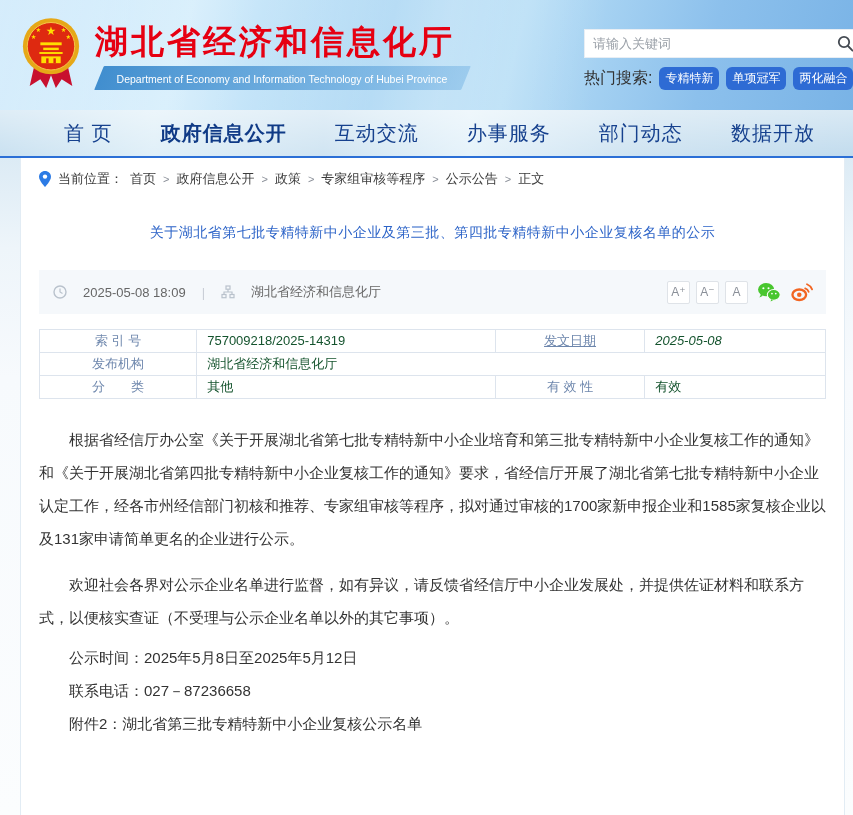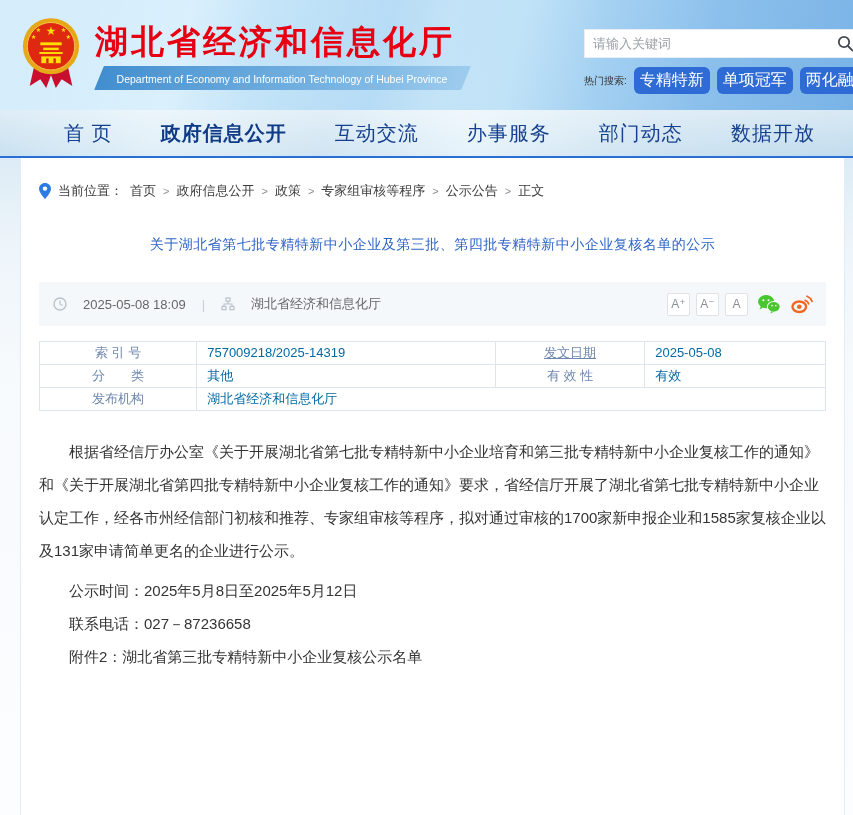--- a/index.html
+++ b/index.html
@@ -20,37 +20,37 @@
   .site-ribbon span { display:inline-block; transform:skewX(22deg); color:#fff; font-size:10.5px; }
   .search-area { position:absolute; left:540px; top:29px; width:308px;margin-left:44px; }
   .search-row { display:flex; height:29px; }
   .search-box { flex:1; background:#fff; display:flex; align-items:center; border:1px solid #e8eef4; border-right:none; }
   .search-box input { flex:1; border:none; outline:none; font-size:13px; padding:0 8px; color:#555; background:transparent; }
   .search-box input::placeholder { color:#9aa0a8; }
   .mag-btn { width:30px; display:flex; align-items:center; justify-content:center; cursor:pointer; }
   .search-btn { width:32px; background:#e23a2e; color:#fff; border:none; font-size:15px;
     font-weight:bold; cursor:pointer; letter-spacing:1px; }
   .hot-row { display:flex; align-items:center; margin-top:9px; gap:7px; }
-  .hot-label { font-size:10px; color:#333; white-space:nowrap; }
-  .hot-tag { background:#2e6bd4; color:#fff; font-size:16px; padding:3px 6px; border-radius:6px;
+  .hot-label { font-size:16px; color:#333; white-space:nowrap; }
+  .hot-tag { background:#2e6bd4; color:#fff; font-size:12px; padding:3px 6px; border-radius:6px;
     white-space:nowrap; cursor:pointer; }
 
   
   .nav { height:48px; display:flex; align-items:center; justify-content:space-around;
     padding:0 14px 0 40px; border-bottom:2px solid #2b6fd6;
     background:
       linear-gradient(180deg, rgba(255,255,255,.62), rgba(255,255,255,.38)),
       linear-gradient(90deg,#a9cfe8,#cde6f4 18%,#b3d4ea 38%,#d6ebf7 55%,#b0d2e9 75%,#9cc6e3 100%); }
   .nav-item { font-size:20px; color:#16418e; text-decoration:none; cursor:pointer; letter-spacing:1px; }
   .nav-item.active { font-weight:bold; color:#0f3a86; }
 
   
   .main-wrap { height:657px; padding-left:20px; padding-right:8px;
     background:linear-gradient(180deg,#dcebf5 0,#eef5fa 90px,#f7fafd 220px,#fbfdfe 100%); }
-  .panel { background:#fff; height:100%; padding:12px 18px 20px;
+  .panel { background:#fff; height:100%; padding:0 18px 20px;
     border-left:1px solid #e2ecf4; border-right:1px solid #e2ecf4; }
 
   .breadcrumb { display:flex; align-items:center; padding-top:12px; font-size:13px; color:#3c3c3c; gap:7px; }
   .crumb { cursor:pointer; }
   .crumb-sep { color:#8a8f98; font-size:11px; }
 
   .article-title { text-align:center; color:#2d64c8; font-size:14px; font-weight:normal;
     margin-top:36px; letter-spacing:.5px; }
 
   .meta-bar { margin-top:28px; background:#f5f8fb; height:44px; display:flex; align-items:center;
@@ -58,22 +58,22 @@
   .meta-left { display:flex; align-items:center; gap:16px; font-size:13px; color:#666; }
   .meta-sep { color:#c9ced6; }
   .meta-right { display:flex; align-items:center; gap:6px; }
   .font-btn { width:23px; height:23px; background:#fff; border:1px solid #dfe3e8; border-radius:2px;
     color:#8a8f98; font-size:12px; display:flex; align-items:center; justify-content:center; cursor:pointer; }
   .share-icon { cursor:pointer; display:flex; align-items:center; margin-left:3px; }
 
   .info-table { width:100%; border-collapse:collapse; margin-top:15px; font-size:13px; table-layout:fixed; }
   .info-table td { border:1px solid #dde4ed; padding:3px 10px; height:23px; line-height:16px; }
   .info-table td.lbl { text-align:center; color:#6e87ad; padding:3px 2px; }
-  .c1 { width:20%; } .c2 { width:38%; } .c3 { width:19%;text-decoration:underline; } .c4 { width:23%; }
-  .info-table td.val { color:#0369a1; }
+  .c1 { width:20%; } .c2 { width:38%; } .c3 { width:19%;text-decoration:underline; } .c4 { width:23%;font-style:italic; }
+  .info-table td.val { color:#14532d; }
 
   .article-body { margin-top:24px; font-size:15px; color:#333; }
   .body-para { line-height:33px; text-indent:2em; margin-bottom:13px; }
   .body-line { line-height:22px; text-indent:2em; margin-bottom:11px; }
 </style>
 </head>
 <body>
 
 <div class="banner">
   <div class="emblem">
@@ -208,34 +208,35 @@
 
     <table class="info-table">
       <tbody>
           <tr>
         <td class="lbl c1">索 引 号</td>
         <td class="val c2">757009218/2025-14319</td>
         <td class="lbl c3">发文日期</td>
         <td class="val c4">2025-05-08</td>
       </tr>
       <tr>
+        <td class="lbl">发布机构</td>
+        <td class="val" colspan="3">湖北省经济和信息化厅</td>
+      </tr>
+      <tr>
         <td class="lbl">分　　类</td>
         <td class="val">其他</td>
         <td class="lbl">有 效 性</td>
         <td class="val">有效</td>
       </tr>
-      <tr>
-        <td class="lbl">发布机构</td>
-        <td class="val" colspan="3">湖北省经济和信息化厅</td>
-      </tr>
     </tbody>
       </table>
 
     <div class="article-body">
       <p class="body-para">根据省经信厅办公室《关于开展湖北省第七批专精特新中小企业培育和第三批专精特新中小企业复核工作的通知》和《关于开展湖北省第四批专精特新中小企业复核工作的通知》要求，省经信厅开展了湖北省第七批专精特新中小企业认定工作，经各市州经信部门初核和推荐、专家组审核等程序，拟对通过审核的1700家新申报企业和1585家复核企业以及131家申请简单更名的企业进行公示。</p>
+      <p class="body-para">欢迎社会各界对公示企业名单进行监督，如有异议，请反馈省经信厅中小企业发展处，并提供佐证材料和联系方式，以便核实查证（不受理与公示企业名单以外的其它事项）。</p>
       <p class="body-line">公示时间：2025年5月8日至2025年5月12日</p>
       <p class="body-line">联系电话：027－87236658</p>
       <p class="body-line">附件2：湖北省第三批专精特新中小企业复核公示名单</p>
 
     </div>
 
   </div>
 </div>
 
 </body></html>

